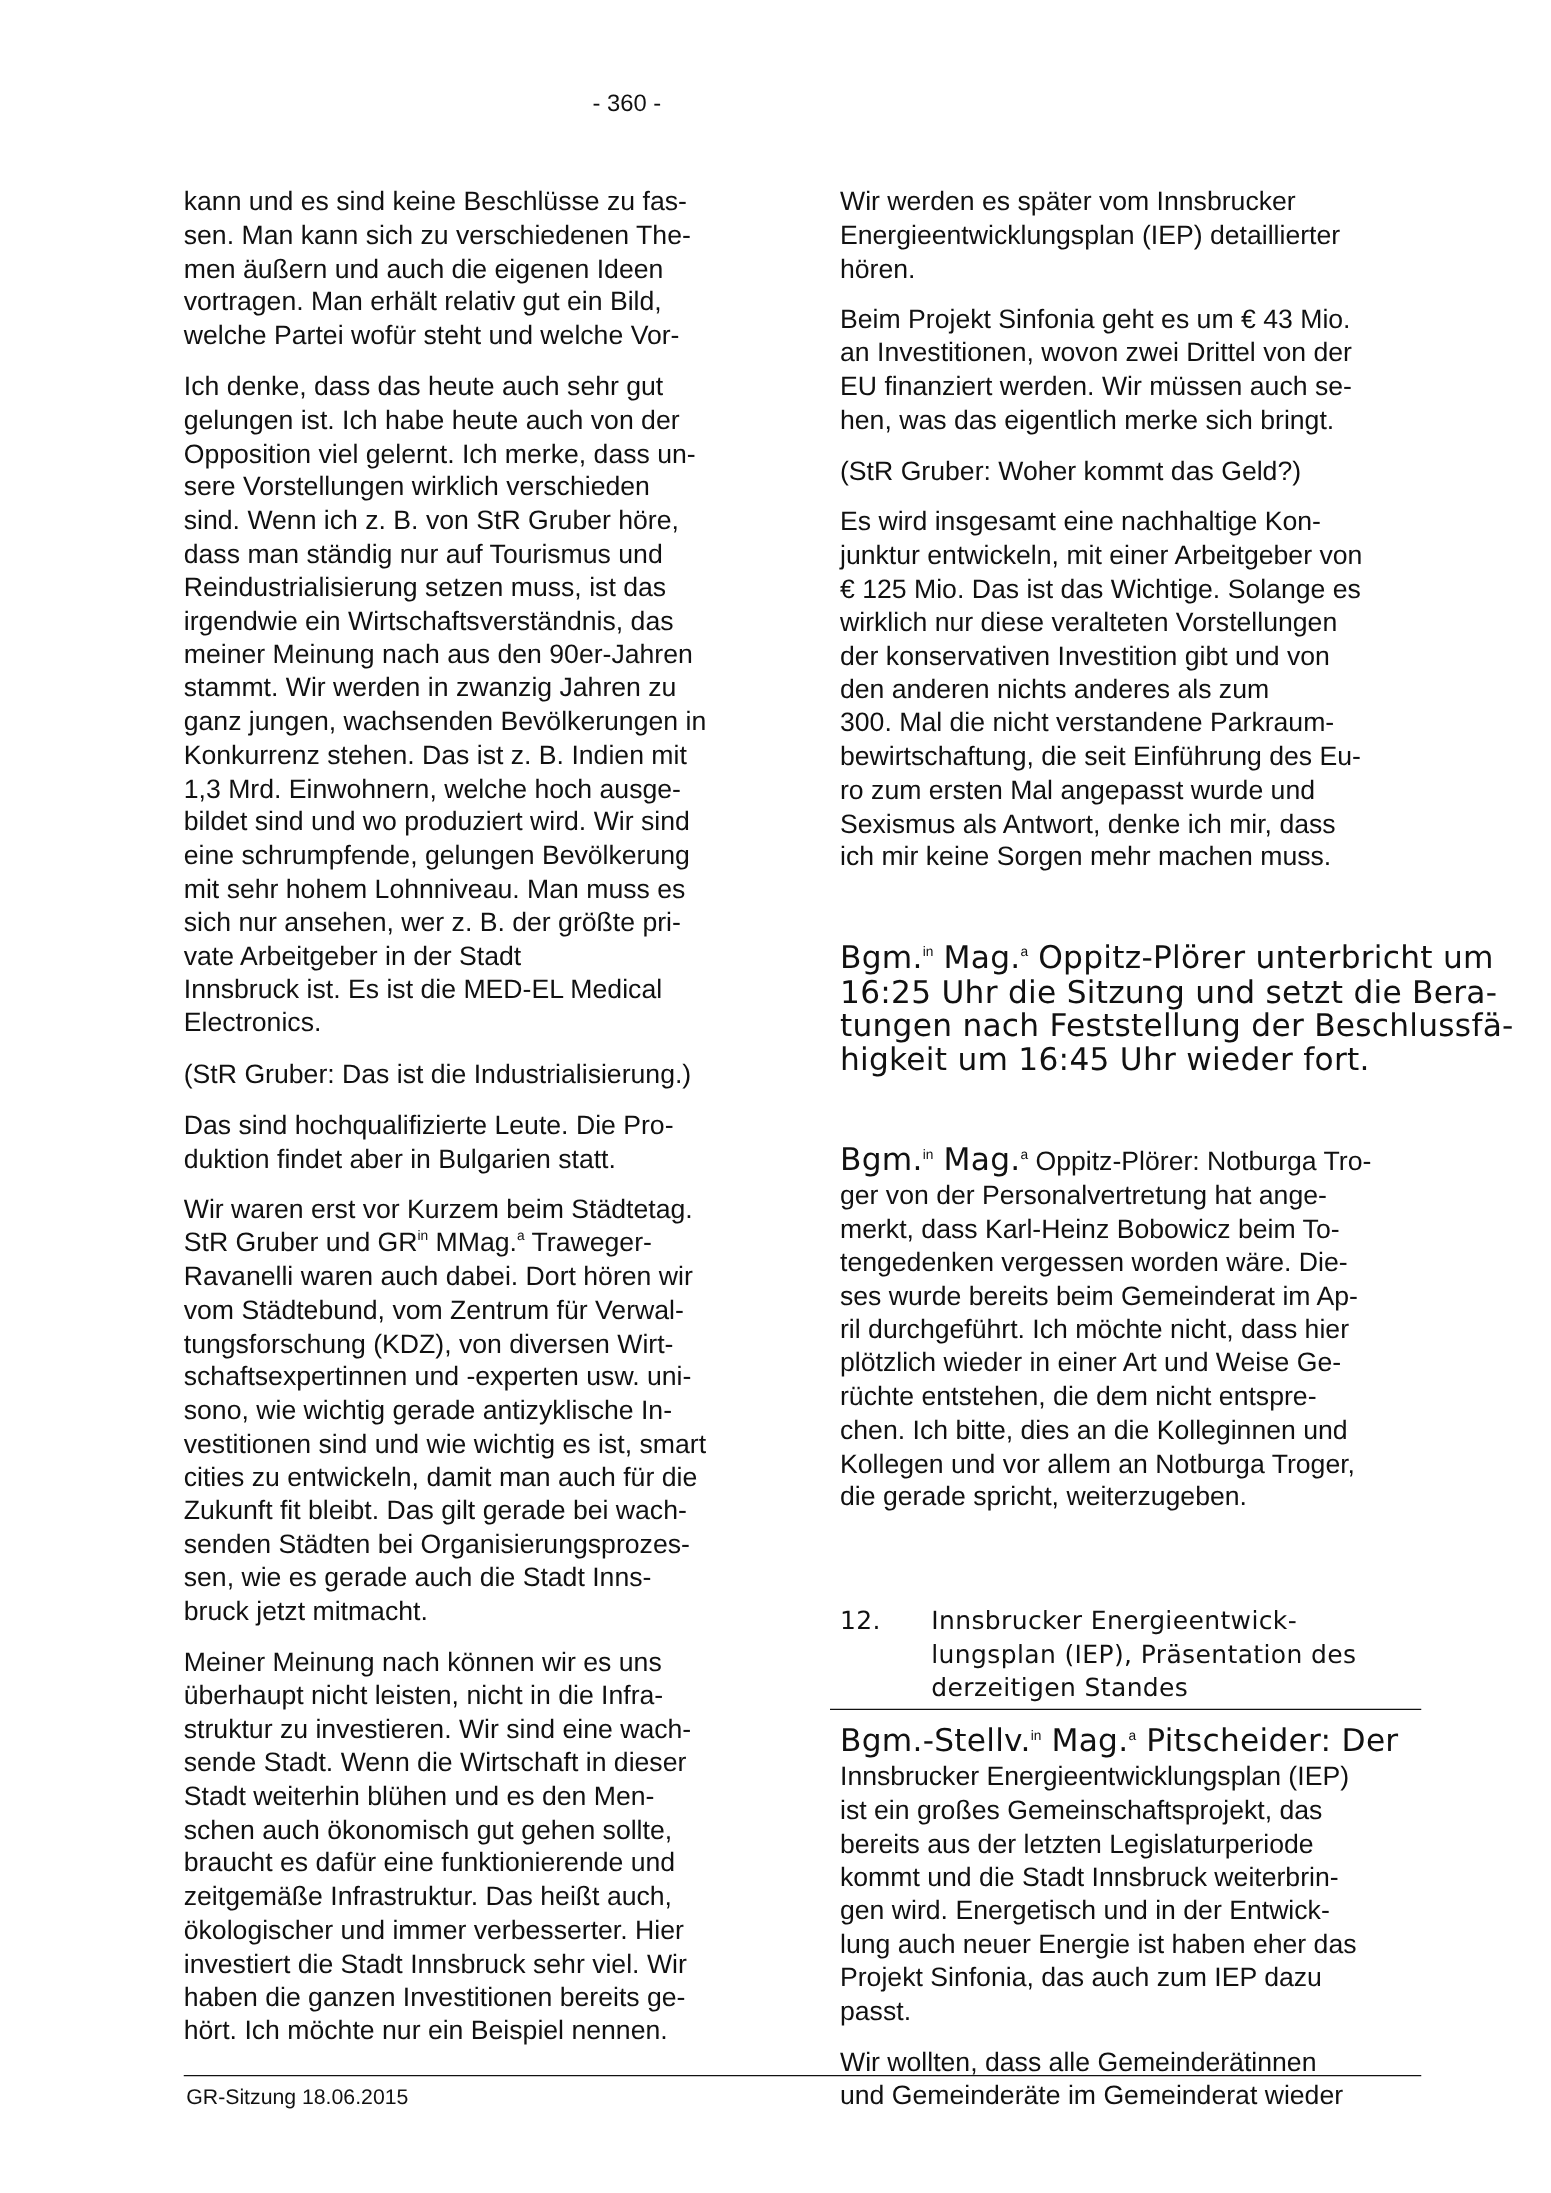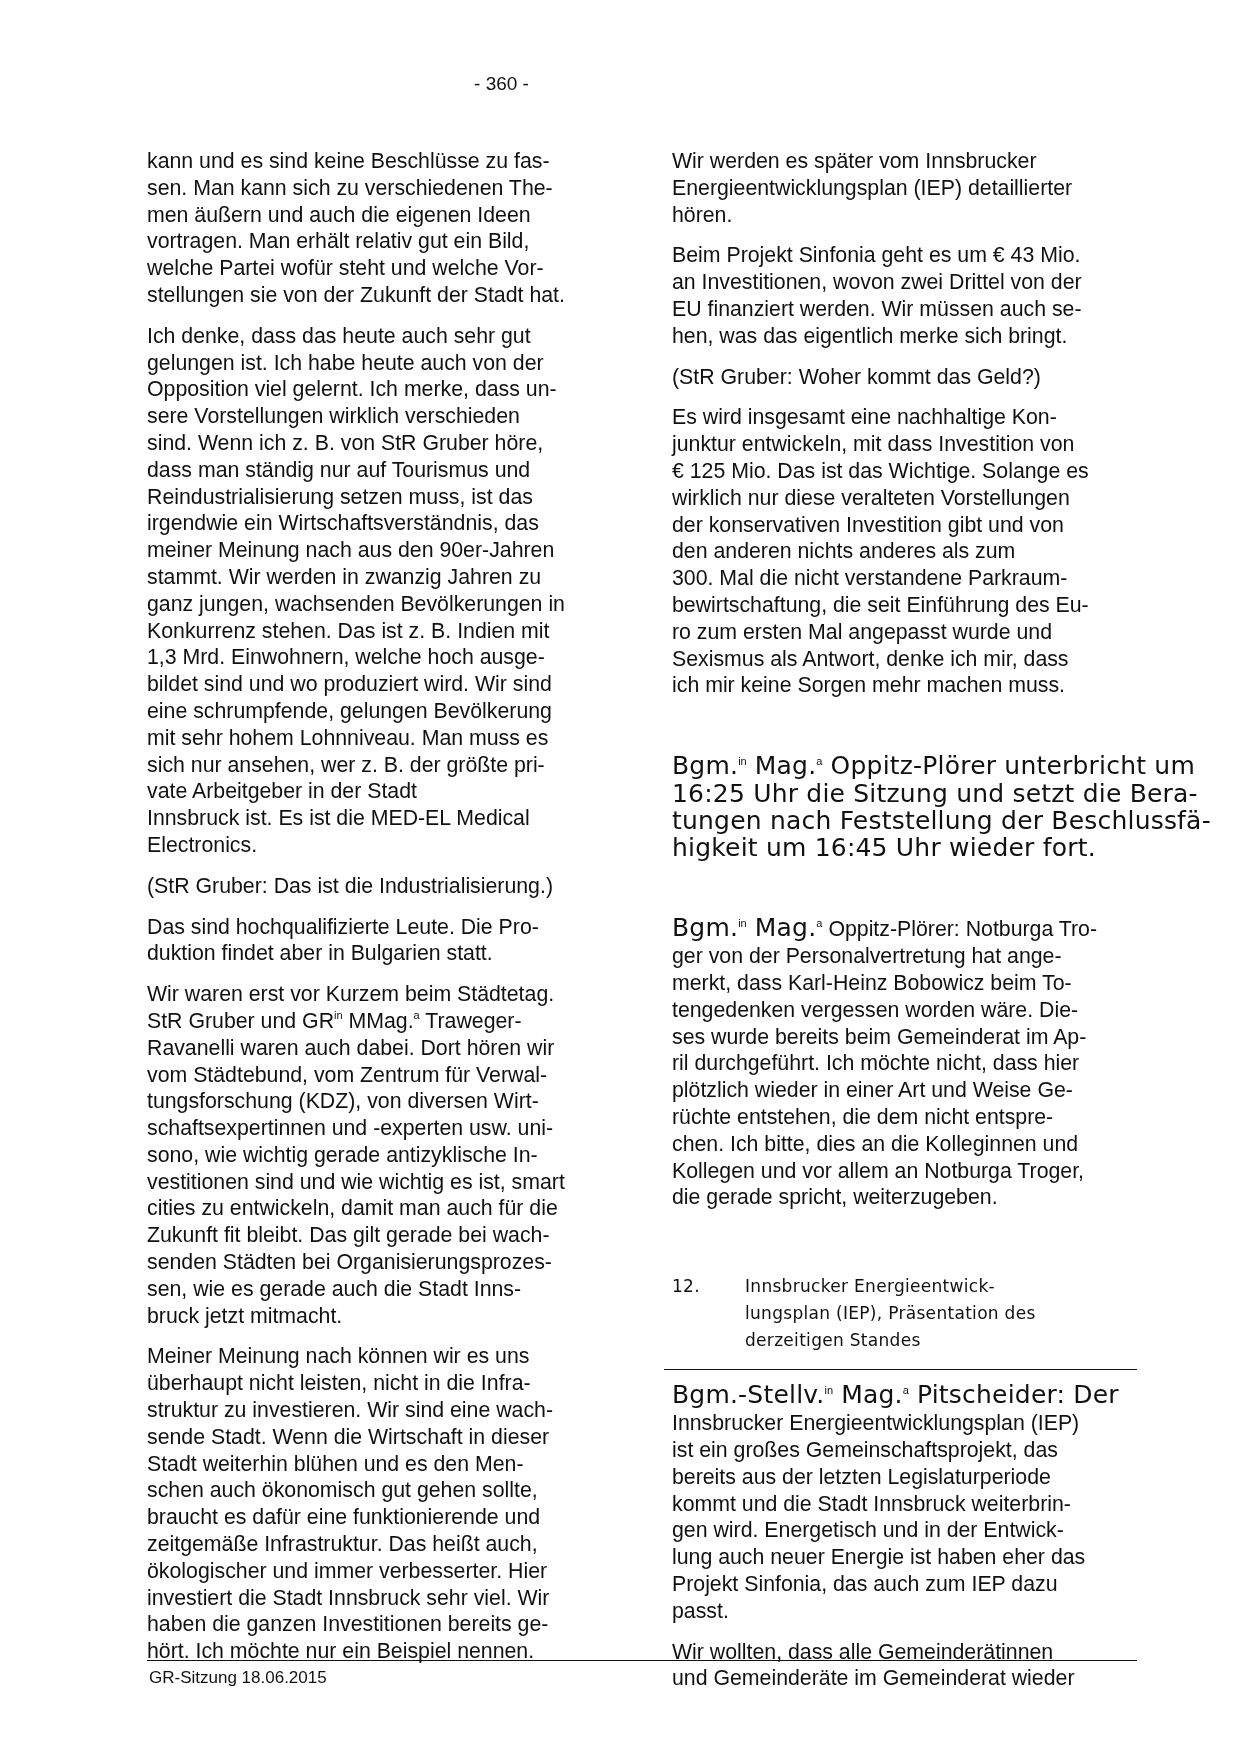--- a/index.html
+++ b/index.html
@@ -8,42 +8,41 @@
   .page-number { position: absolute; top: 73px; left: 0; width: 1003px; text-align: center;
                  font-size: 19px; }
   .col { position: absolute; top: 148px; width: 455px; font-size: 21.3px; line-height: 26.8px; }
   .col.left { left: 147px; }
   .col.right { left: 672px; }
   .line { display: block; white-space: nowrap; }
   .para { margin: 0 0 14px 0; }
   .gap-lg { height: 40px; }
   .sans2 { font-family: "DejaVu Sans", sans-serif; font-size: 25px; letter-spacing: 0.2px; }
   sup { font-size: 11px; vertical-align: 9px; line-height: 0; }
-  .heading { position: relative; font-family: "DejaVu Sans", sans-serif; font-size: 17px;
-             line-height: 26.8px; letter-spacing: 0.3px; padding-bottom: 16px;
-             border-bottom: 1.5px solid #111; margin: 8px -10px 12px -8px; padding-left: 8px; }
+  .heading { position: relative; font-family: "DejaVu Sans", sans-serif; font-size: 20px;
+             line-height: 26.8px; letter-spacing: 0.3px; padding-bottom: 4px;
+             border-bottom: 1.5px solid #111; margin: 18px -10px 12px -8px; padding-left: 8px; }
   .heading .num { position: absolute; left: 8px; top: 0; }
   .heading .txt { margin-left: 73px; display: block; }
   .footer-rule { position: absolute; top: 1660px; left: 147px; width: 990px; height: 0;
                  border-top: 1.5px solid #111; }
   .footer-text { position: absolute; top: 1668px; left: 149px; font-size: 17px; }
 </style>
 </head>
 <body>
 
 <div class="page-number">- 360 -</div>
 
 <div class="col left">
   <div class="para">
       <span class="line">kann und es sind keine Beschlüsse zu fas-</span>
       <span class="line">sen. Man kann sich zu verschiedenen The-</span>
       <span class="line">men äußern und auch die eigenen Ideen</span>
       <span class="line">vortragen. Man erhält relativ gut ein Bild,</span>
       <span class="line">welche Partei wofür steht und welche Vor-</span>
-      <span class="line">stellungen sie von der Zukunft der Stadt hat.</span>
     </div>
   <div class="para">
       <span class="line">Ich denke, dass das heute auch sehr gut</span>
       <span class="line">gelungen ist. Ich habe heute auch von der</span>
       <span class="line">Opposition viel gelernt. Ich merke, dass un-</span>
       <span class="line">sere Vorstellungen wirklich verschieden</span>
       <span class="line">sind. Wenn ich z. B. von StR Gruber höre,</span>
       <span class="line">dass man ständig nur auf Tourismus und</span>
       <span class="line">Reindustrialisierung setzen muss, ist das</span>
       <span class="line">irgendwie ein Wirtschaftsverständnis, das</span>
@@ -110,21 +109,21 @@
       <span class="line">Beim Projekt Sinfonia geht es um € 43 Mio.</span>
       <span class="line">an Investitionen, wovon zwei Drittel von der</span>
       <span class="line">EU finanziert werden. Wir müssen auch se-</span>
       <span class="line">hen, was das eigentlich merke sich bringt.</span>
     </div>
   <div class="para">
       <span class="line">(StR Gruber: Woher kommt das Geld?)</span>
     </div>
   <div class="para">
       <span class="line">Es wird insgesamt eine nachhaltige Kon-</span>
-      <span class="line">junktur entwickeln, mit dass Investition von</span>
+      <span class="line">junktur entwickeln, mit einer Arbeitgeber von</span>
       <span class="line">€ 125 Mio. Das ist das Wichtige. Solange es</span>
       <span class="line">wirklich nur diese veralteten Vorstellungen</span>
       <span class="line">der konservativen Investition gibt und von</span>
       <span class="line">den anderen nichts anderes als zum</span>
       <span class="line">300. Mal die nicht verstandene Parkraum-</span>
       <span class="line">bewirtschaftung, die seit Einführung des Eu-</span>
       <span class="line">ro zum ersten Mal angepasst wurde und</span>
       <span class="line">Sexismus als Antwort, denke ich mir, dass</span>
       <span class="line">ich mir keine Sorgen mehr machen muss.</span>
     </div>

